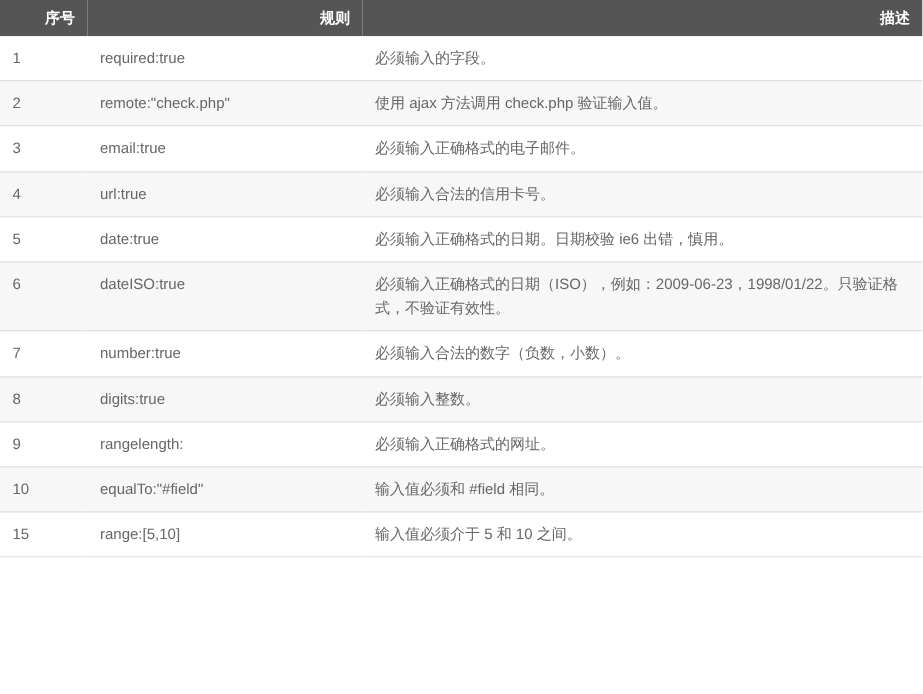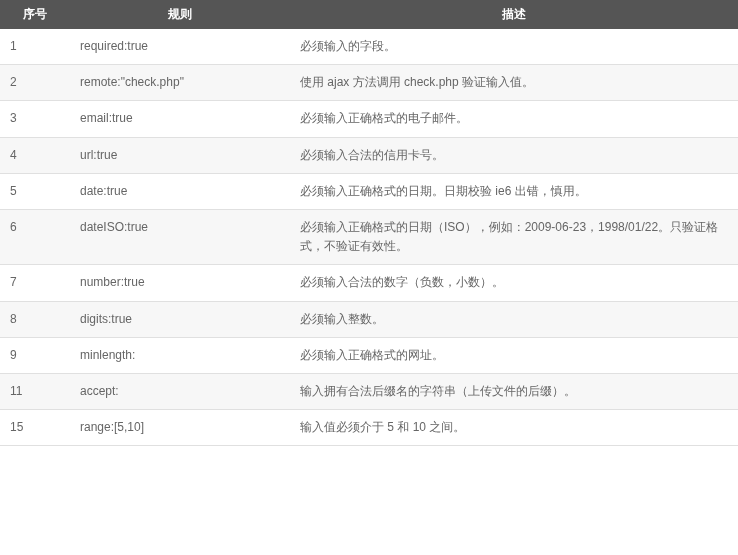--- a/index.html
+++ b/index.html
@@ -18,21 +18,21 @@
     table {
       width: 100%;
       border-collapse: collapse;
       table-layout: fixed;
     }
     thead tr {
       background: #555;
       color: #fff;
     }
     th {
-      text-align: center;
+      text-align: right;
       padding: 6px 10px;
       font-weight: bold;
       font-size: 12px;
     }
     th.col-seq {
       width: 70px;
     }
     th.col-rule {
       width: 220px;
     }
@@ -105,27 +105,27 @@
         <td>number:true</td>
         <td>必须输入合法的数字（负数，小数）。</td>
       </tr>
       <tr>
         <td>8</td>
         <td>digits:true</td>
         <td>必须输入整数。</td>
       </tr>
       <tr>
         <td>9</td>
-        <td>minlength:</td>
+        <td>rangelength:</td>
         <td>必须输入正确格式的网址。</td>
       </tr>
       <tr>
-        <td>11</td>
-        <td>accept:</td>
-        <td>输入拥有合法后缀名的字符串（上传文件的后缀）。</td>
+        <td>10</td>
+        <td>equalTo:"#field"</td>
+        <td>输入值必须和 #field 相同。</td>
       </tr>
       <tr>
         <td>15</td>
         <td>range:[5,10]</td>
         <td>输入值必须介于 5 和 10 之间。</td>
       </tr>
     </tbody>
 </table>
 
 </body></html>

